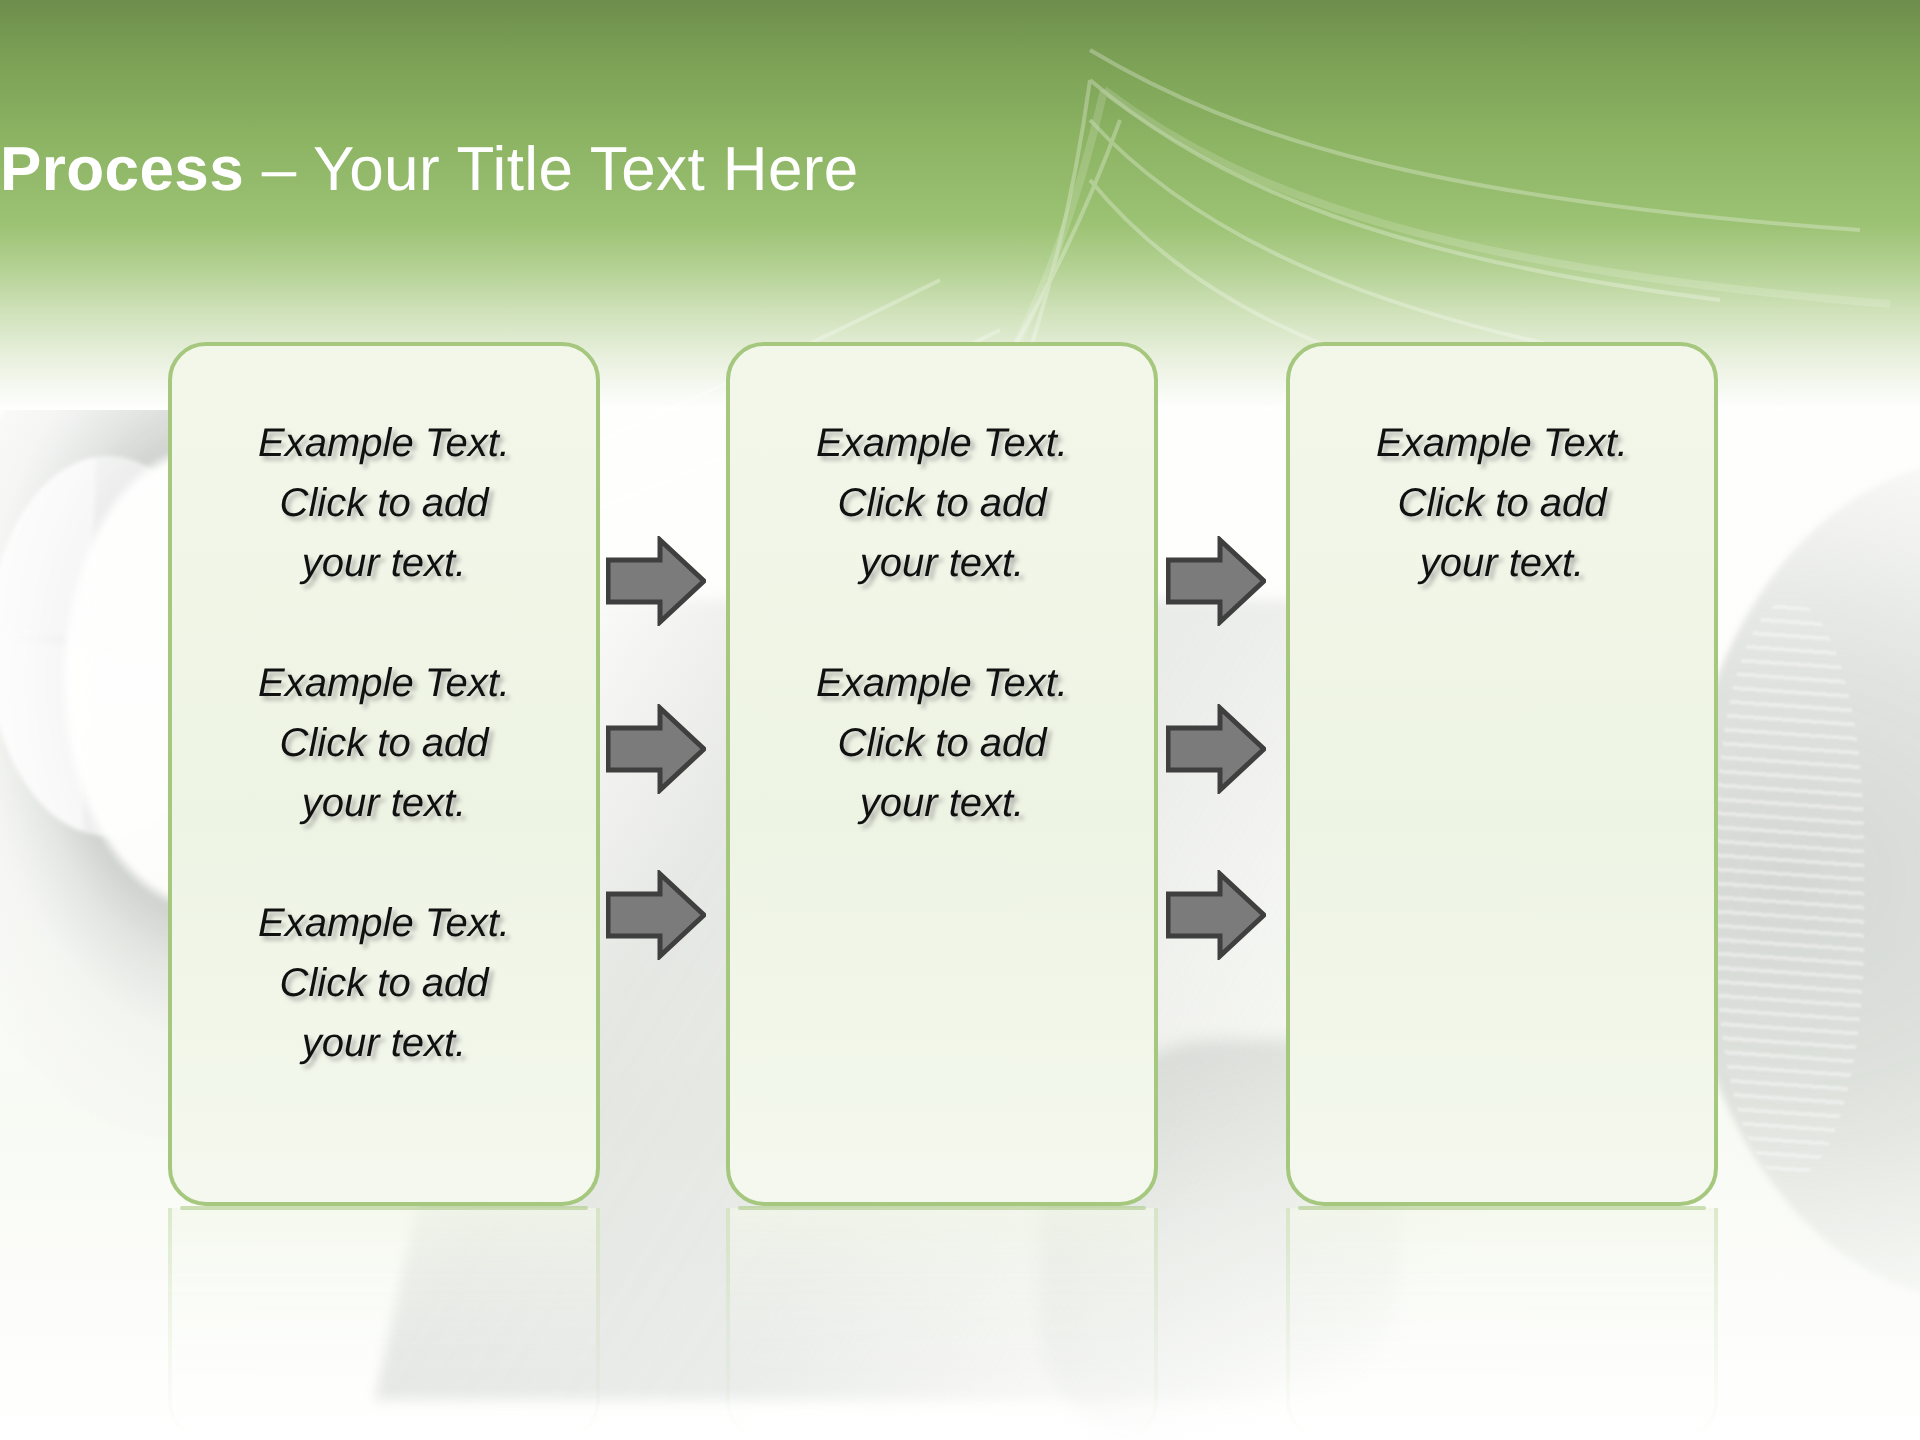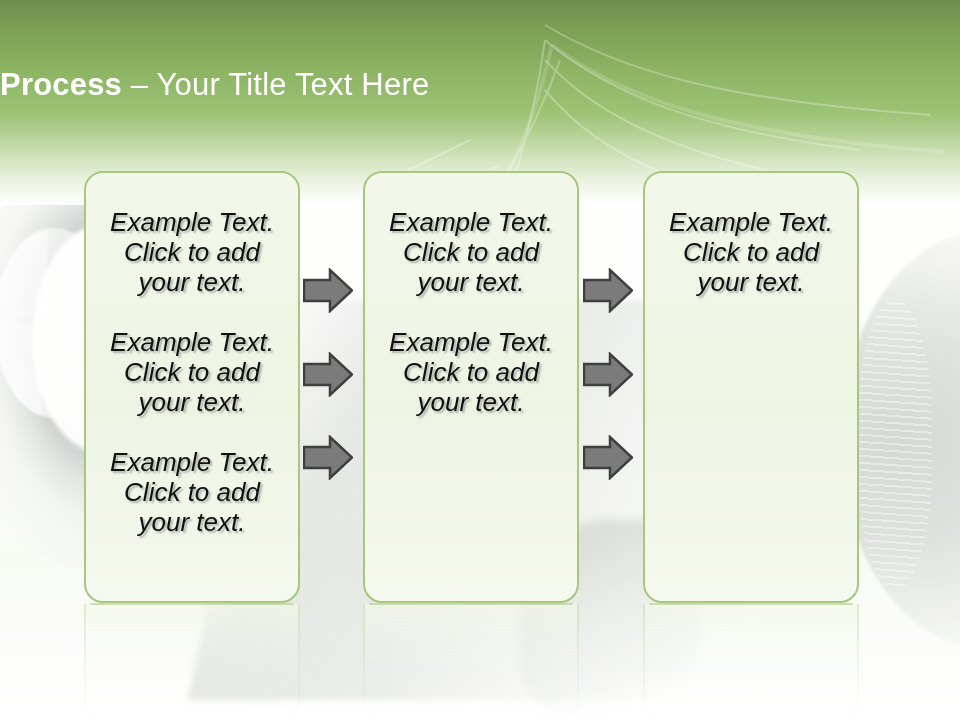--- a/index.html
+++ b/index.html
@@ -177,21 +177,21 @@
     border: 2px solid #a5c77e;
     border-radius: 19px;
     background: linear-gradient(to bottom, #f3f7ea 0%, #eef4e4 55%, #f4f8ee 100%);
     overflow: hidden;
   }
   .pbox-inner {
     padding-top: 34px;
     text-align: center;
   }
   .ptext {
-    font-size: 26px;
+    font-size: 20px;
     line-height: 30px;
     font-style: italic;
     font-weight: 400;
     color: #101010;
     text-shadow: 2px 2px 2px rgba(120,120,120,.55);
     padding: 0 14px;
     margin-bottom: 30px;
     white-space: pre-line;
   }
   .ptext:last-child { margin-bottom: 0; }

